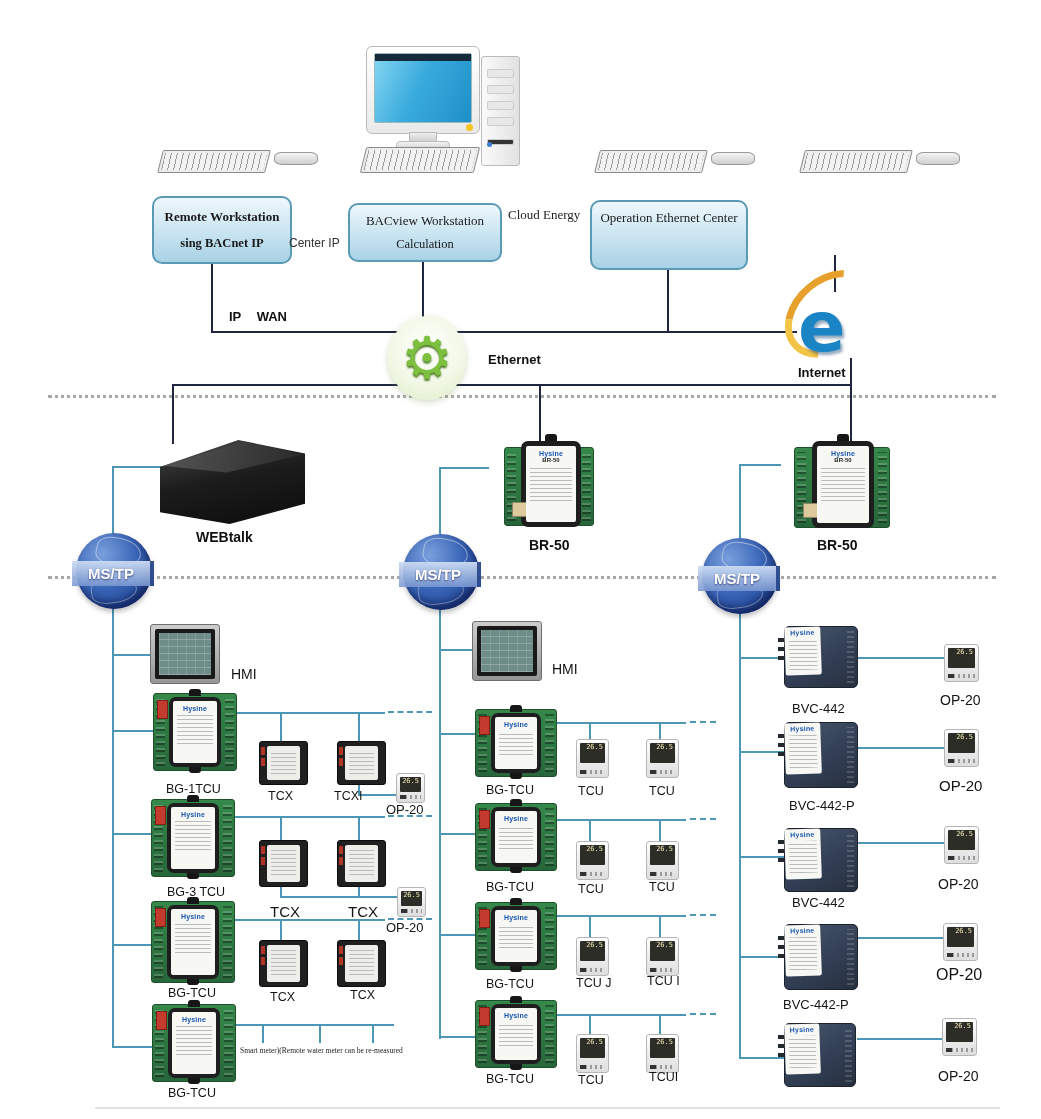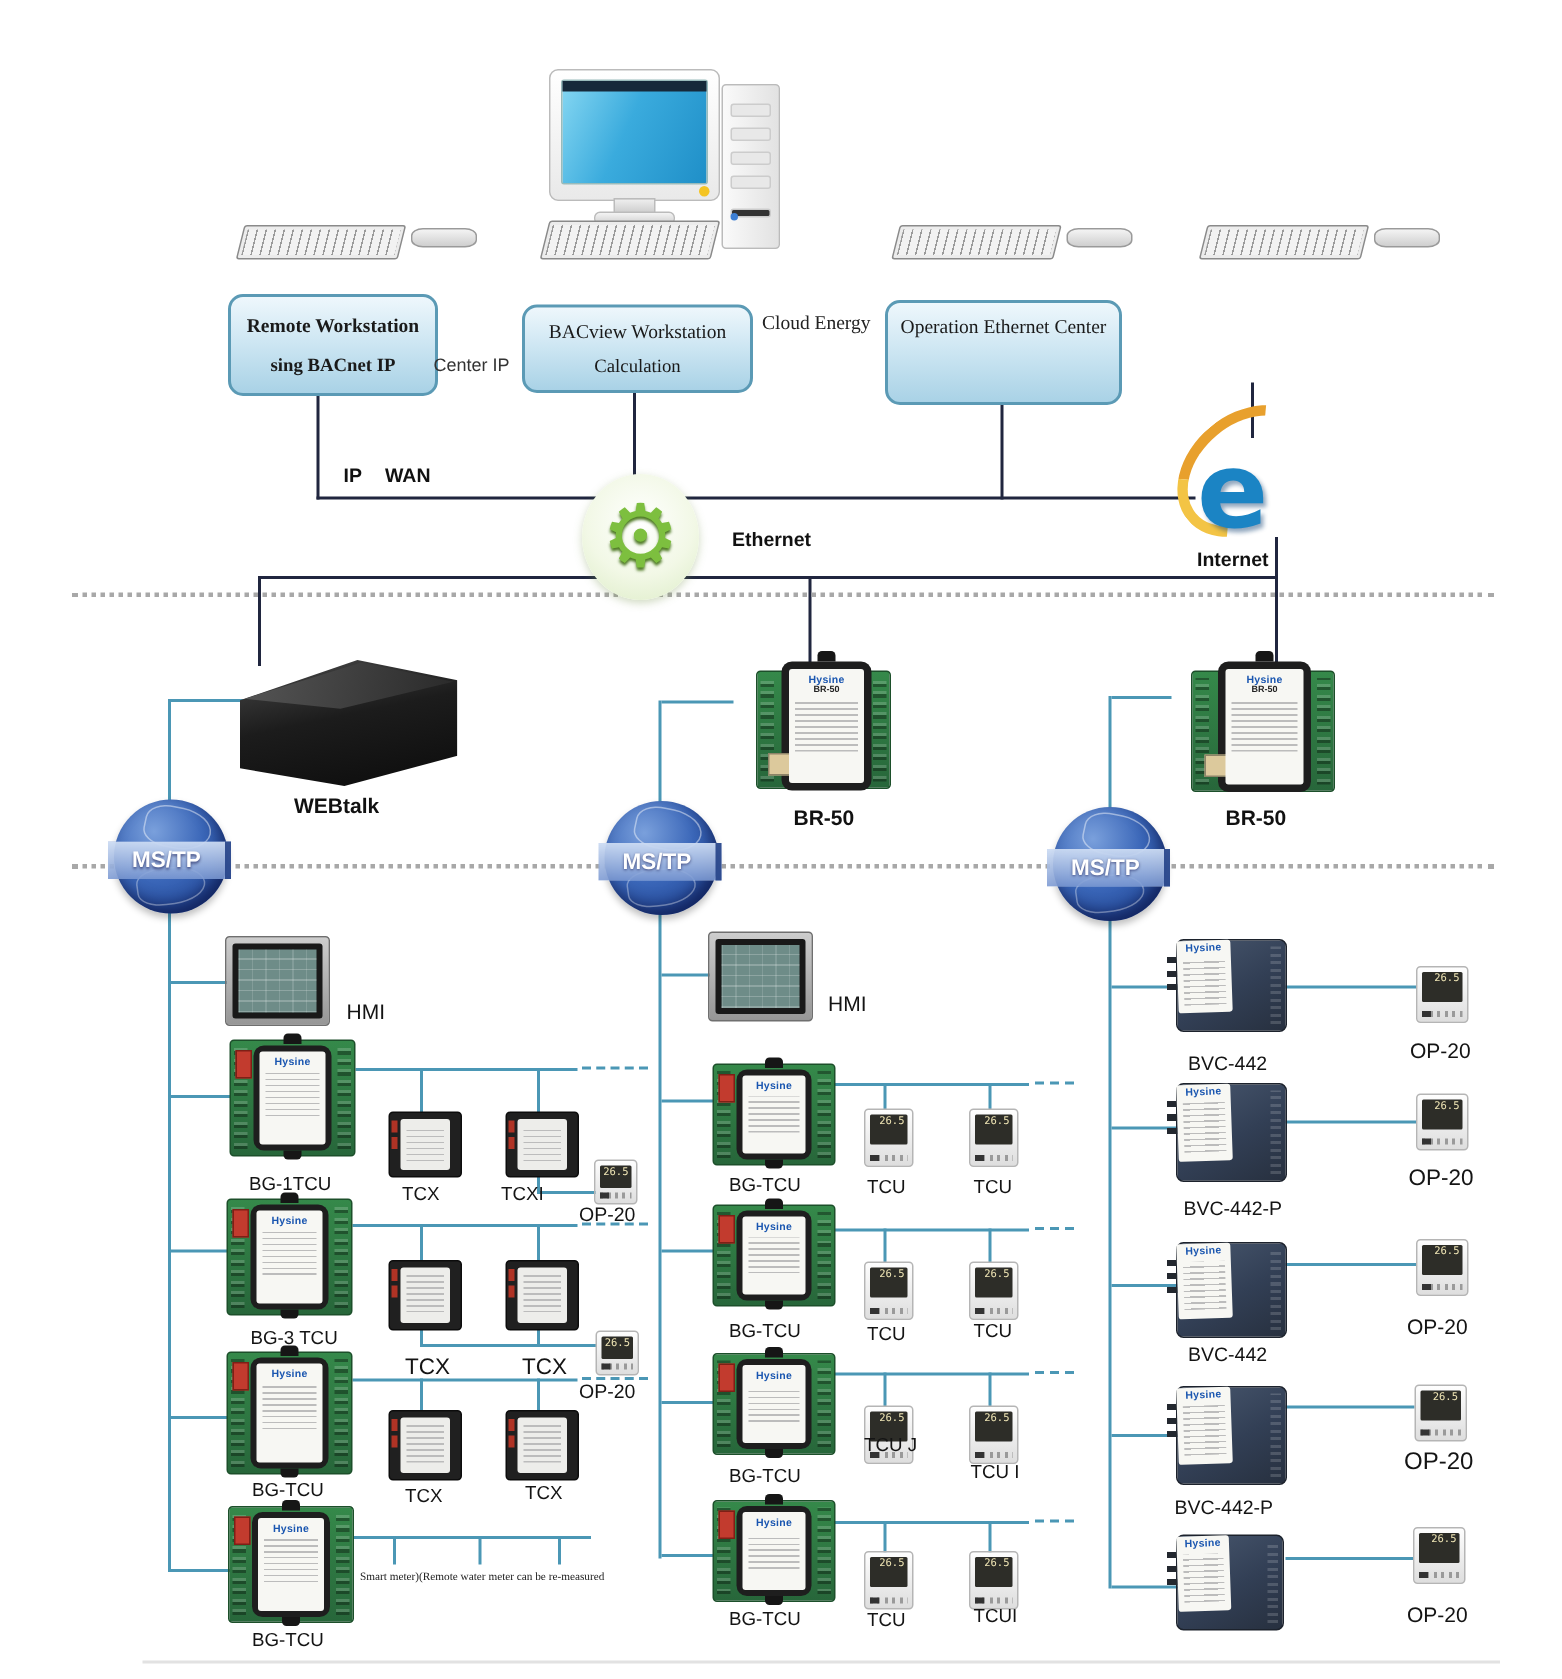--- a/index.html
+++ b/index.html
@@ -483,21 +483,21 @@
   <div class="thermo" style="left:646px;top:841px;width:31px;height:37px;">
     <div class="scr">26.5</div>
     <div class="keys"></div>
   </div>
   <div class="lbl" style="left:649px;top:880px;">TCU</div>
 
   <div class="thermo" style="left:576px;top:937px;width:31px;height:37px;">
     <div class="scr">26.5</div>
     <div class="keys"></div>
   </div>
-  <div class="lbl" style="left:576px;top:956px;">TCU J</div>
+  <div class="lbl" style="left:576px;top:976px;">TCU J</div>
   <div class="thermo" style="left:646px;top:937px;width:31px;height:37px;">
     <div class="scr">26.5</div>
     <div class="keys"></div>
   </div>
   <div class="lbl" style="left:647px;top:974px;">TCU I</div>
 
   <div class="thermo" style="left:576px;top:1034px;width:31px;height:37px;">
     <div class="scr">26.5</div>
     <div class="keys"></div>
   </div>

